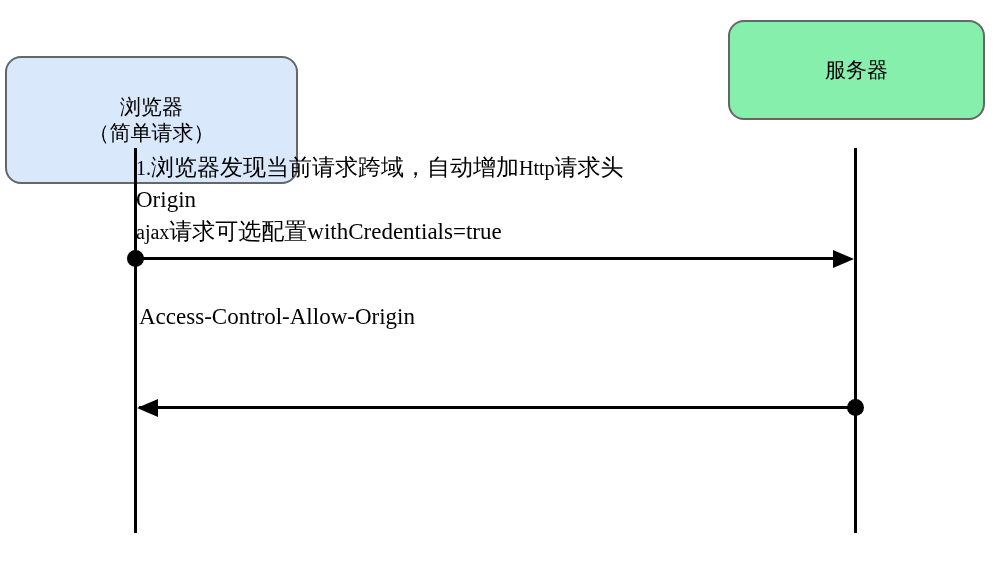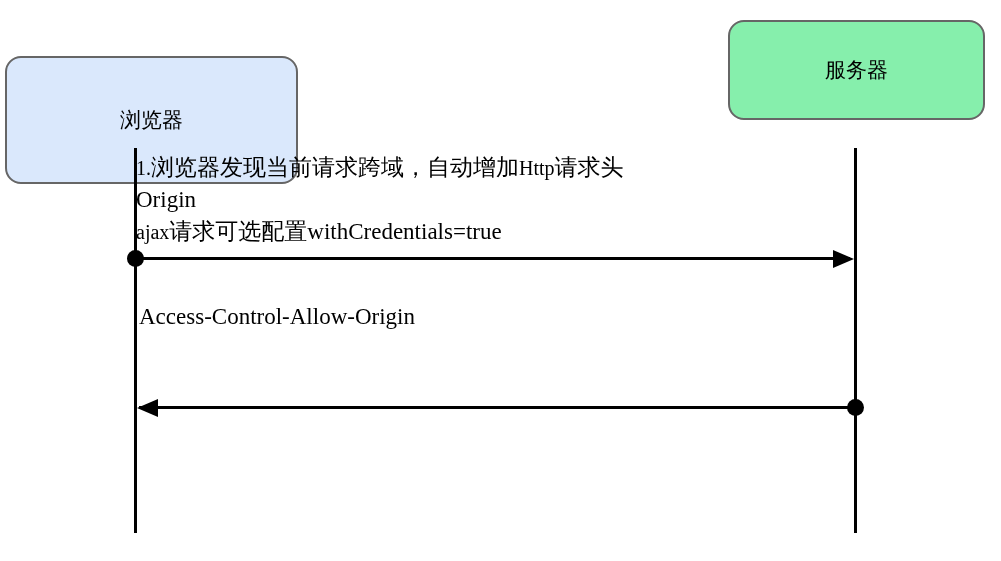--- a/index.html
+++ b/index.html
@@ -130,20 +130,21 @@
     font-size: 20px;
   }
 </style>
 </head>
 <body>
 
 <div id="canvas">
 
   <div class="actor-box" id="actor-browser">
     <span class="actor-line">浏览器</span>
+    <span class="actor-line">（简单请求）</span>
   </div>
 
   <div class="actor-box" id="actor-server">
     <span class="actor-line">服务器</span>
   </div>
 
   <div class="lifeline" id="lifeline-browser"></div>
   <div class="lifeline" id="lifeline-server"></div>
 
   <div class="message-label" id="message-1-label">

